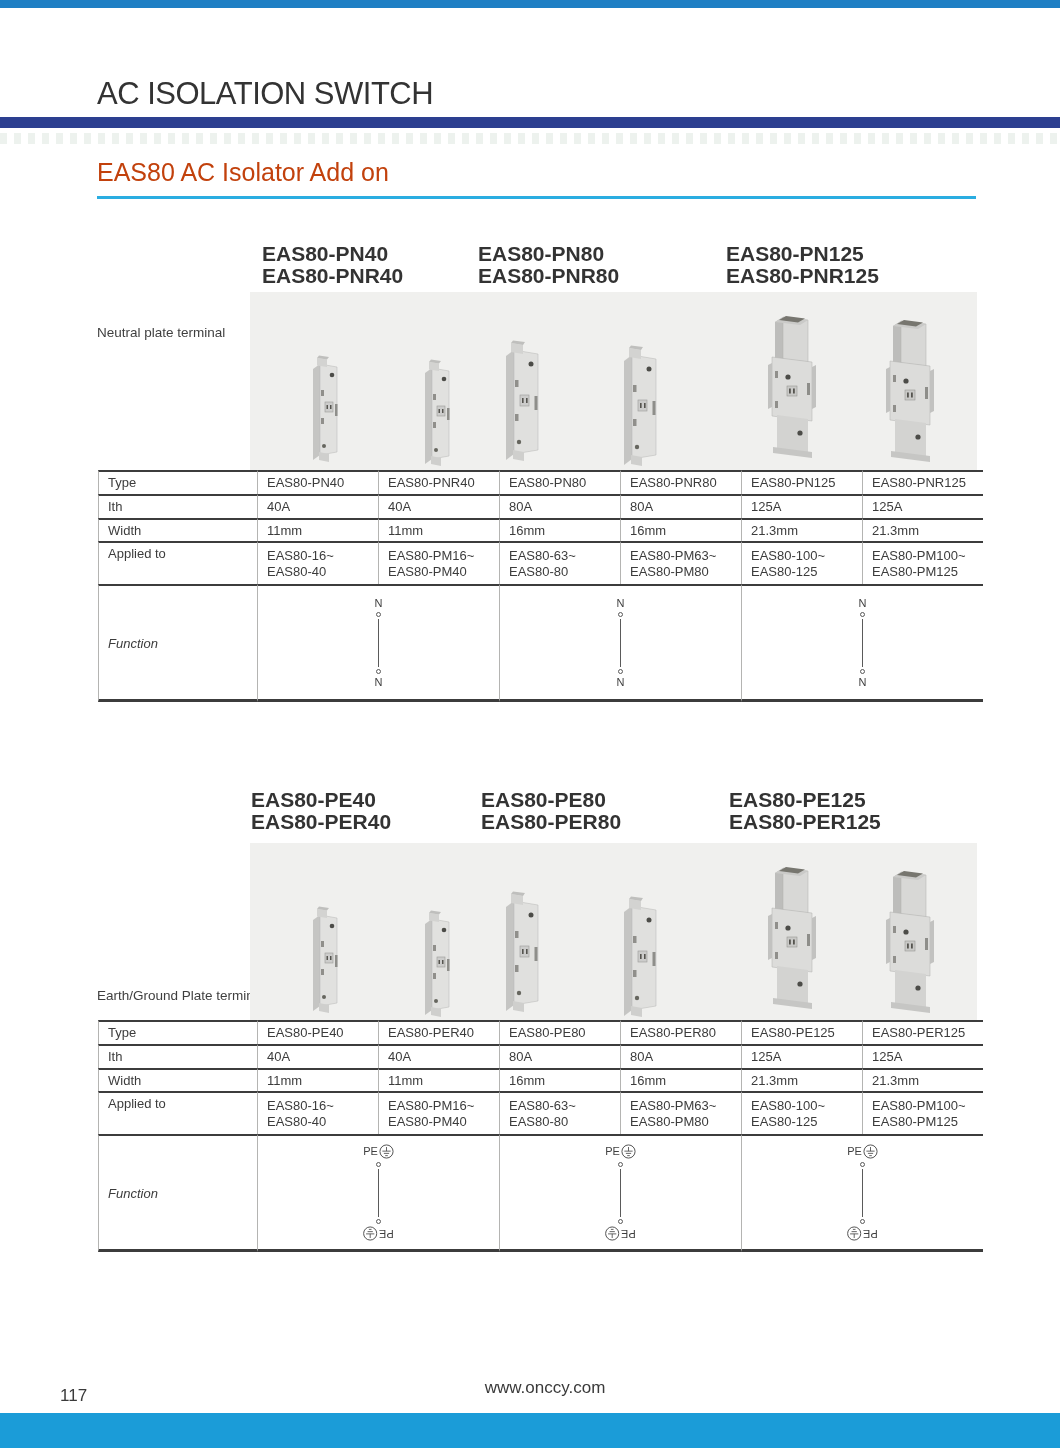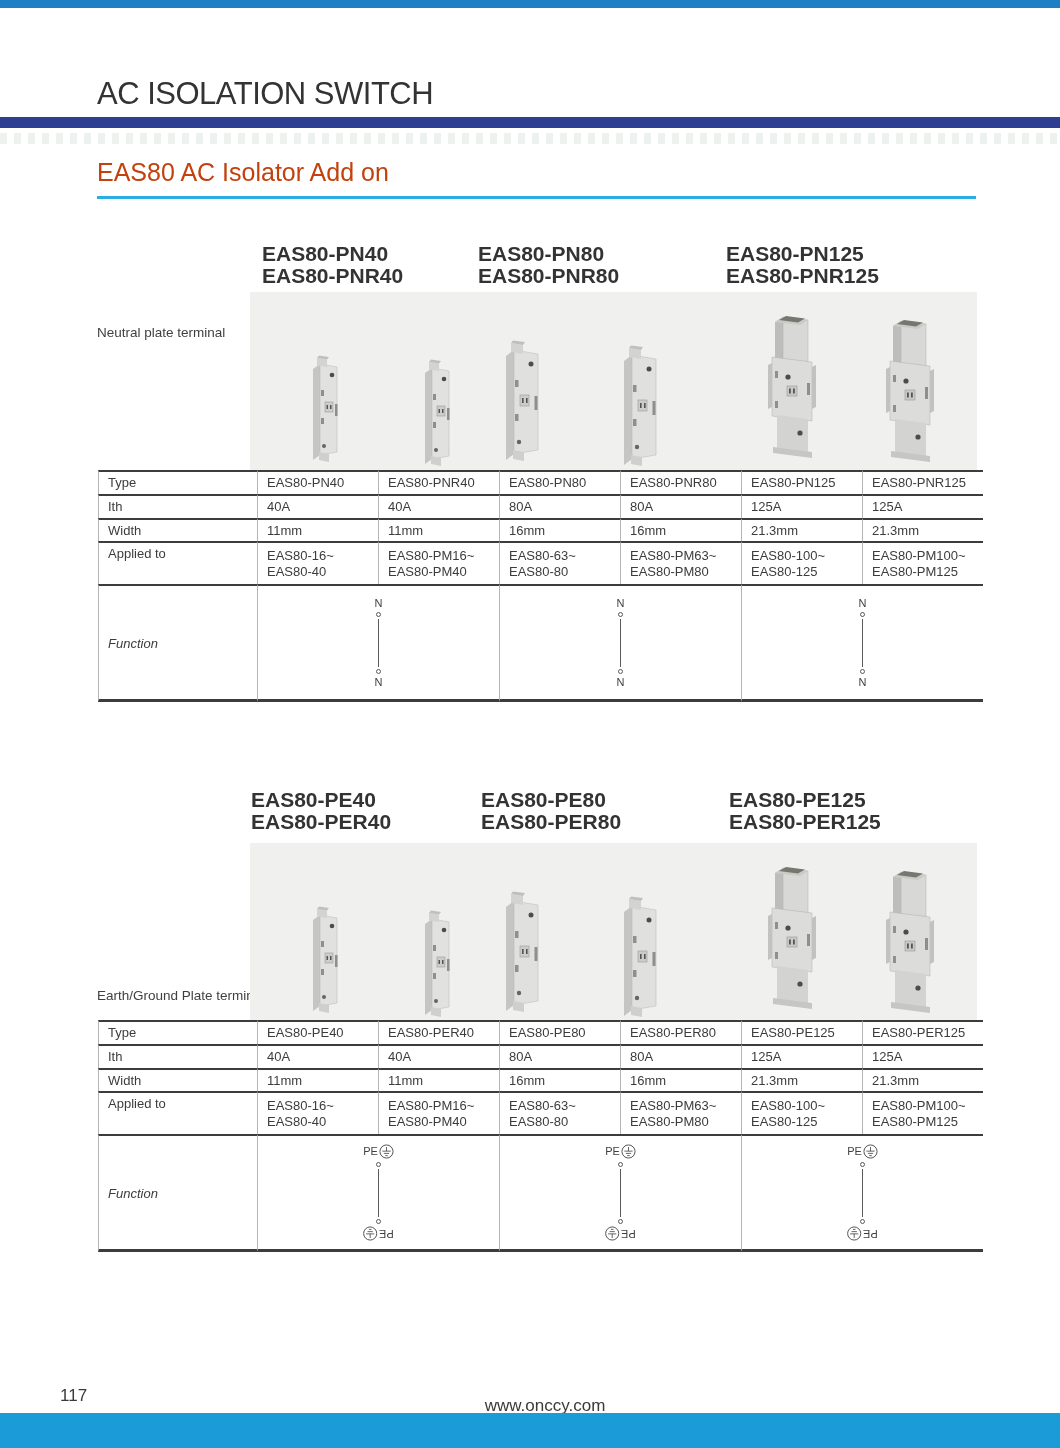--- a/index.html
+++ b/index.html
@@ -41,21 +41,21 @@
   
   .fn{display:flex;flex-direction:column;align-items:center;gap:2px;}
   .fl{font-size:11px;color:#3f3f3f;line-height:13px;}
   .fc{width:5px;height:5px;border:1px solid #5a5a5a;border-radius:50%;box-sizing:border-box;background:#fff;}
   .vl{width:1px;height:48px;background:#5a5a5a;}
   .pg{display:flex;align-items:center;gap:1px;height:16px;}
   .rot{transform:rotate(180deg);}
   .earth{width:15px;height:15px;}
   
   .pageno{left:60px;top:1378px;font-size:17px;color:#3a3a3a;margin-top:8px;}
-  .site{left:545px;top:1378px;transform:translateX(-50%);font-size:17px;color:#3a3a3a;white-space:nowrap;margin-top:18px;}
+  .site{left:545px;top:1378px;transform:translateX(-50%);font-size:17px;color:#3a3a3a;white-space:nowrap;}
   .hidden-defs{position:absolute;width:0;height:0;overflow:hidden;}
 </style>
 </head>
 <body>
 
 <svg class="hidden-defs" aria-hidden="true">
   <symbol id="dev40" viewBox="0 0 36 112">
     <polygon points="7,17 14,12 14,103 7,108" fill="#c5c5c3"></polygon>
     <polygon points="14,12 31,15 31,100 14,103" fill="#e1e1df" stroke="#b7b7b5" stroke-width="0.5"></polygon>
     <polygon points="11,6 21,7.5 21,15 11,13.5" fill="#d3d3d1"></polygon>

